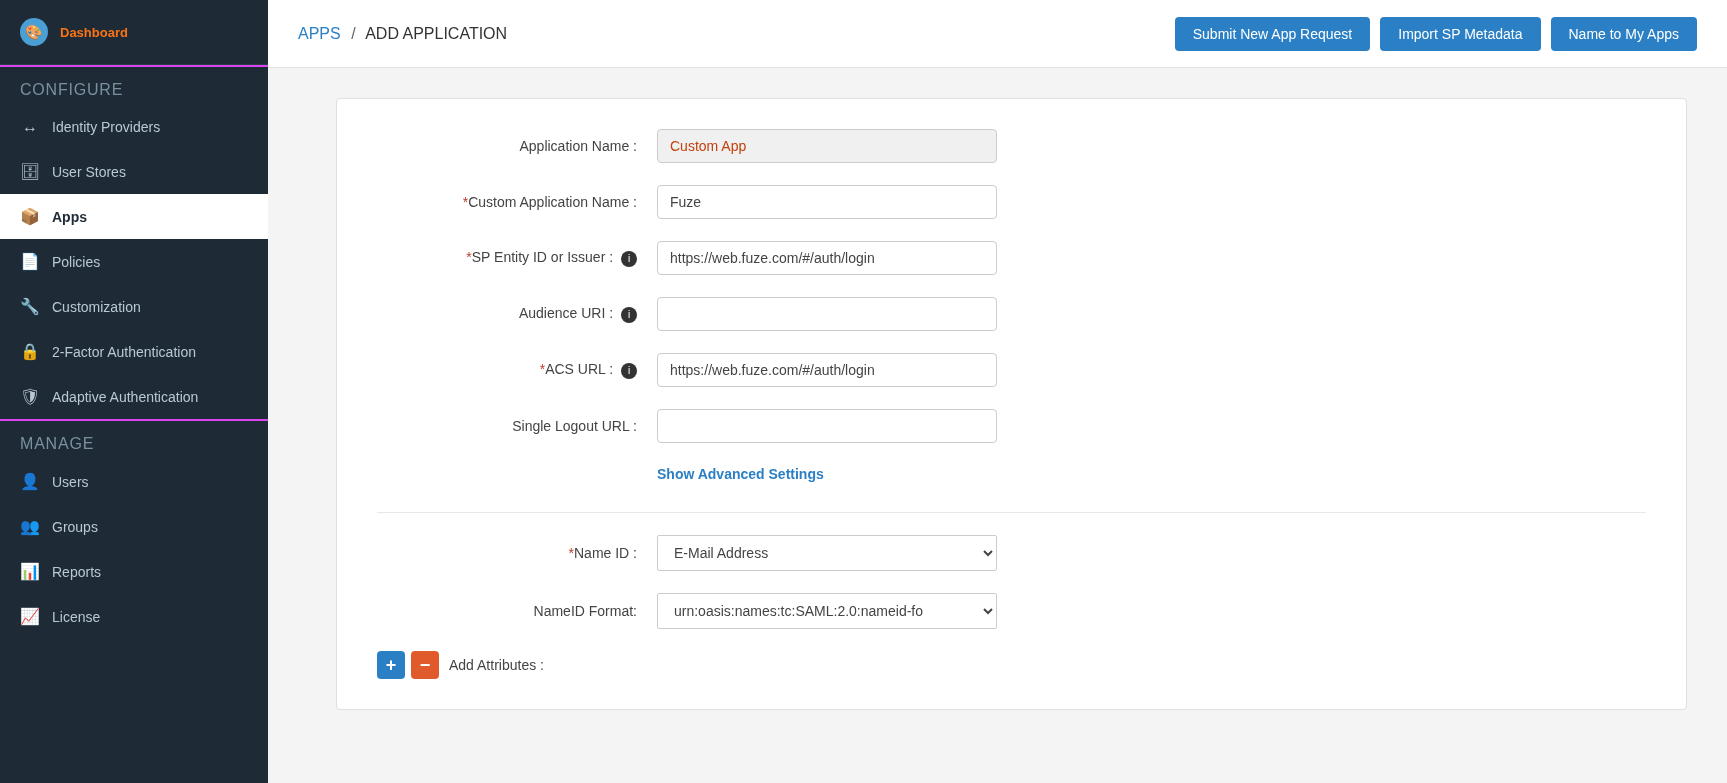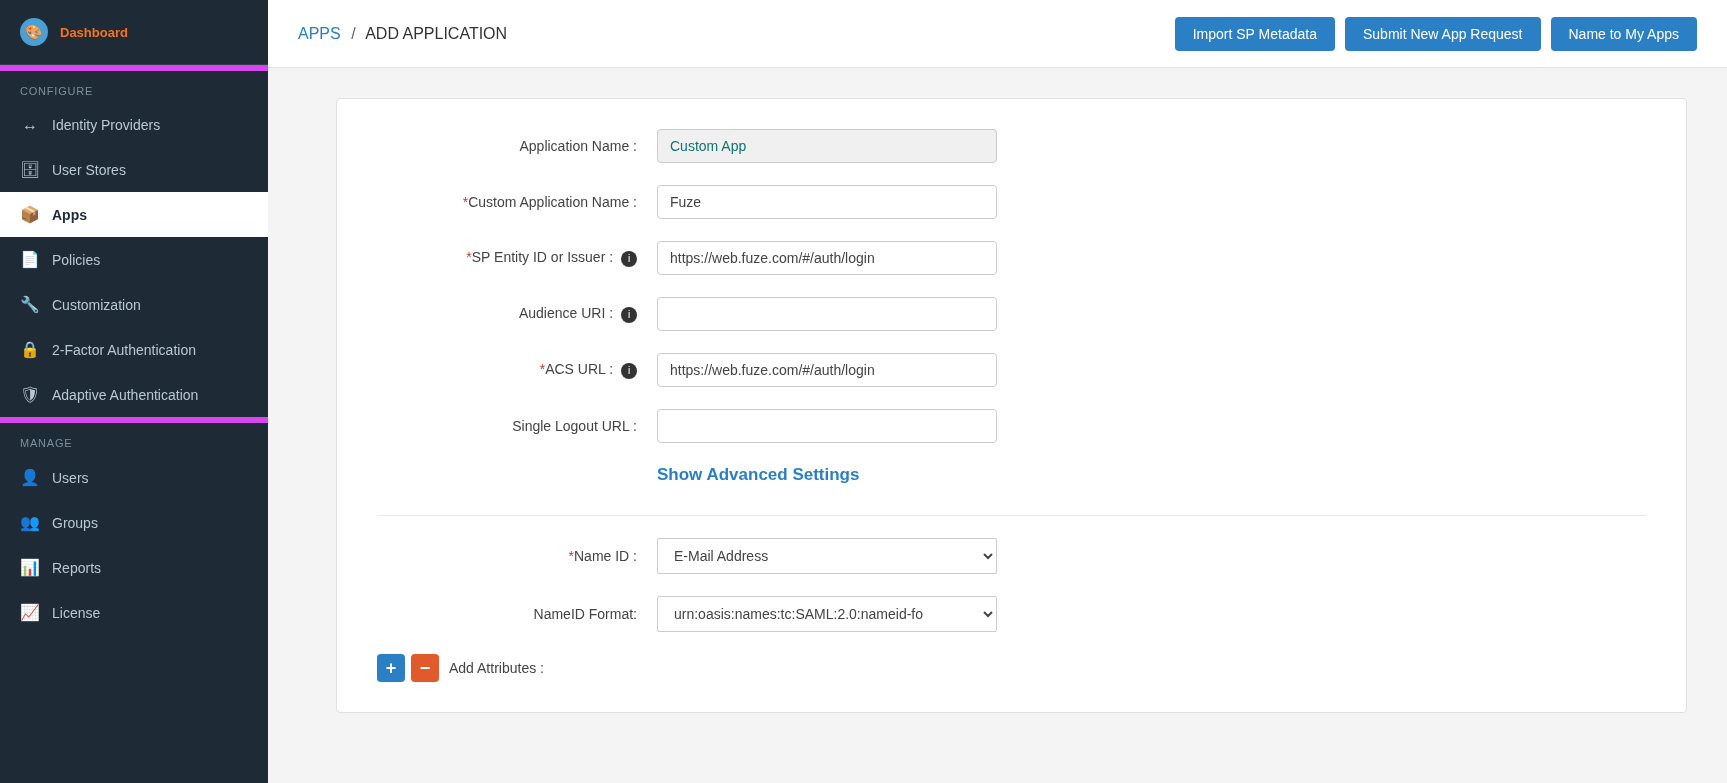--- a/index.html
+++ b/index.html
@@ -28,25 +28,25 @@
       background: #4a9fd5;
       border-radius: 50%;
       display: flex; align-items: center; justify-content: center;
       font-size: 14px; color: white;
     }
     .sidebar-title {
       font-size: 13px; font-weight: 600; color: #f97316;
     }
     .sidebar-section-label {
       padding: 14px 20px 6px;
-      font-size: 11px;
+      font-size: 16px;
       text-transform: uppercase;
       color: #7a909e;
       letter-spacing: 0.8px;
-      border-top: 6px solid #d946ef;
+      border-top: 2px solid #d946ef;
     }
     .sidebar-item {
       display: flex;
       align-items: center;
       gap: 12px;
       padding: 13px 20px;
       cursor: pointer;
       color: #b8c8d4;
       font-size: 14px;
       transition: background 0.15s;
@@ -155,35 +155,35 @@
       width: 340px;
       padding: 8px 12px;
       border: 1px solid #ccc;
       border-radius: 4px;
       font-size: 14px;
       color: #444;
       background: #fff;
     }
     .form-input.readonly {
       background: #f0f0f0;
-      color: #0f766e;
+      color: #c2410c;
     }
     .form-select {
       width: 340px;
       padding: 8px 12px;
       border: 1px solid #ccc;
       border-radius: 2px;
       font-size: 14px;
       color: #444;
       background: #fff;
       appearance: auto;
     }
     .show-advanced {
       color: #2a7fc5;
-      font-size: 17px;
+      font-size: 14px;
       font-weight: 600;
       cursor: pointer;
       margin-left: 280px;
       margin-bottom: 22px;
       display: inline-block;
     }
     .divider {
       border: none;
       border-top: 1px solid #e8e8e8;
       margin: 8px 0 22px;
@@ -273,22 +273,22 @@
 
 <div id="main">
 
   <div id="topbar">
     <div class="breadcrumb">
       <span class="bc-link">APPS</span>
       <span class="bc-sep">/</span>
       <span class="bc-current">ADD APPLICATION</span>
     </div>
     <div class="topbar-buttons">
+      <button class="btn btn-primary">Submit New App Request</button>
       <button class="btn btn-primary">Import SP Metadata</button>
-      <button class="btn btn-primary">Submit New App Request</button>
       <button class="btn btn-primary">Name to My Apps</button>
     </div>
   </div>
 
   <div id="content">
     <div class="form-card">
 
       
       <div class="form-row">
         <label class="form-label">Application Name :</label>

